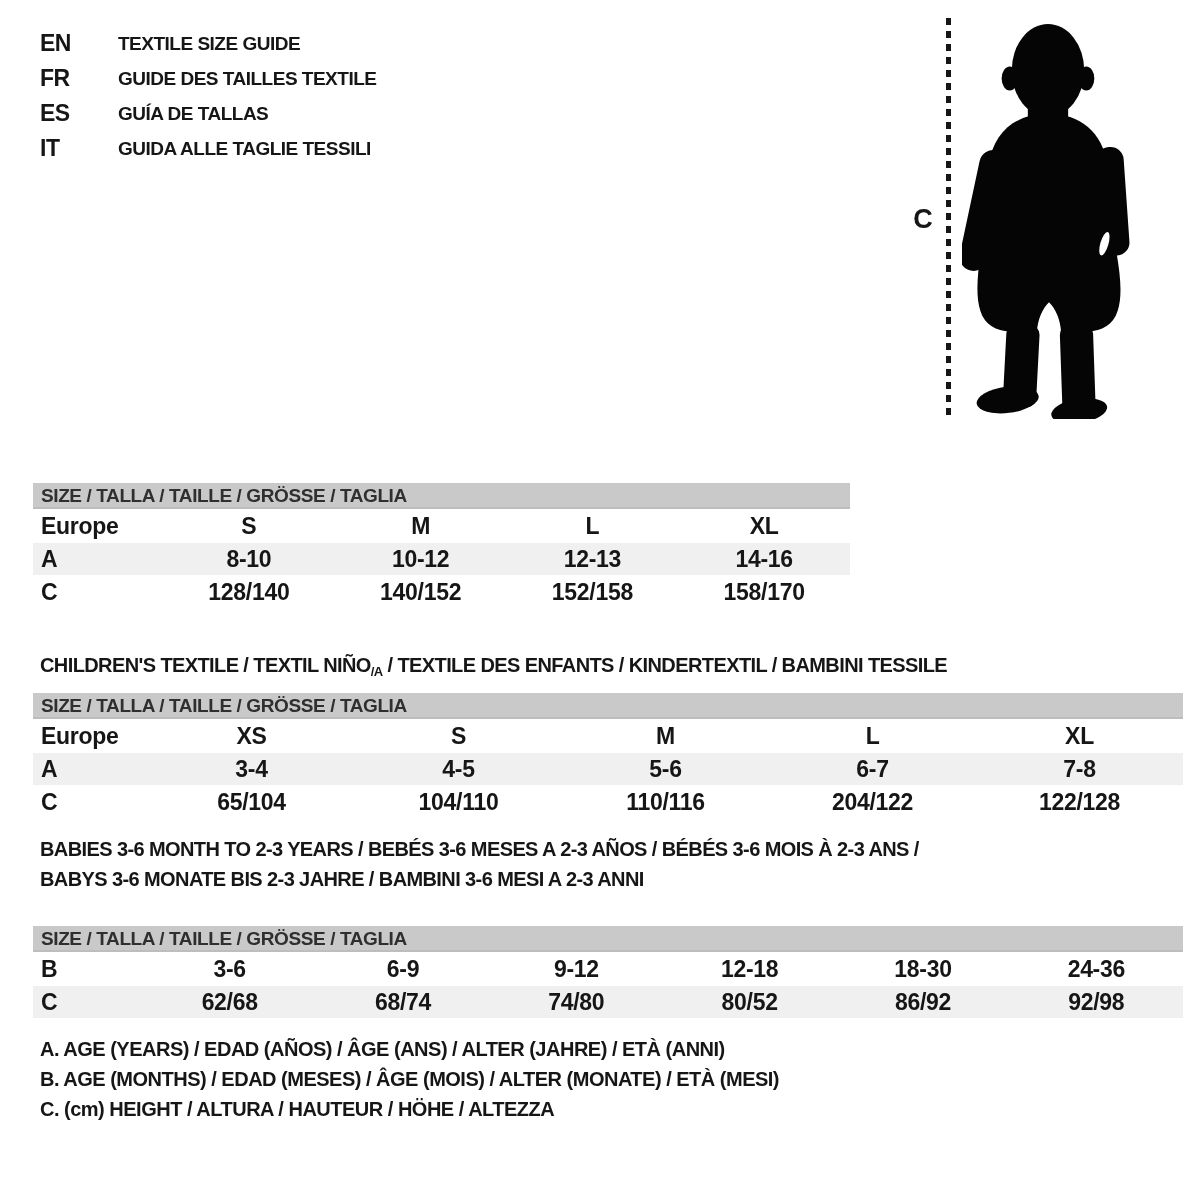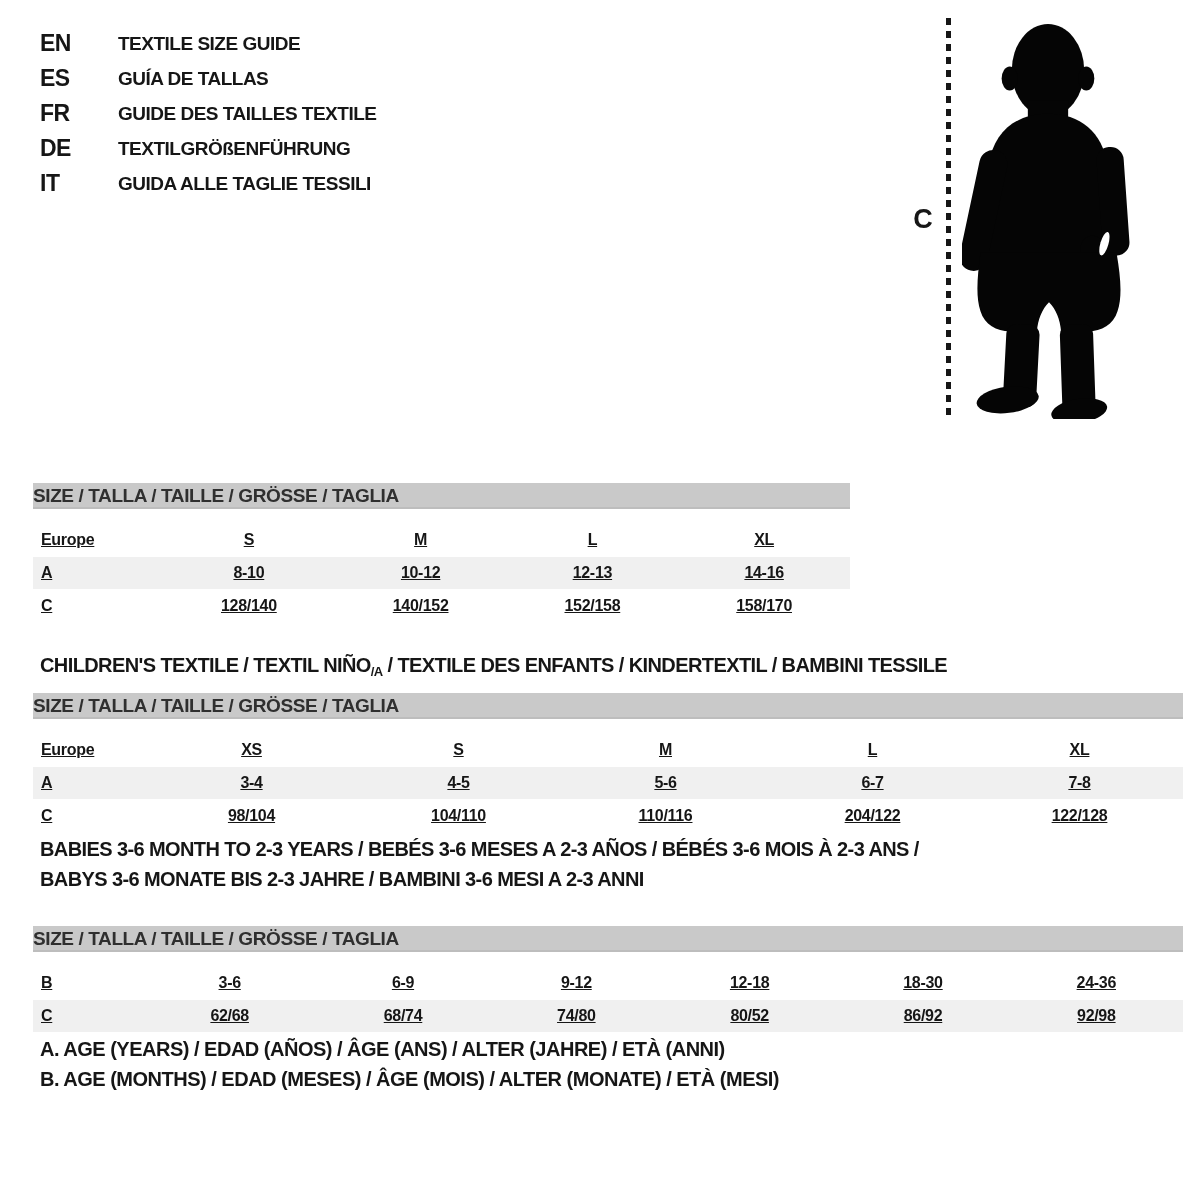--- a/index.html
+++ b/index.html
@@ -42,57 +42,53 @@
 
   .tbl{position:absolute;left:33px;}
   .tbl-junior{top:483px;width:817px;}
   .tbl-children{top:693px;width:1150px;}
   .tbl-babies{top:926px;width:1150px;}
 
   .tbl-head{
     height:26px;line-height:26px;background:var(--header-bar-bg,#c9c9c9);
     color:var(--header-bar-text,#2f2f2f);
     font-size:19px;font-weight:700;letter-spacing:-0.4px;
-    border-bottom:2px solid #bdbdbd;box-sizing:border-box;
-    margin-bottom:15px;
+    padding-left:8px;border-bottom:2px solid #bdbdbd;box-sizing:border-box;
+    margin-bottom:1px;
   }
   .tbl-row{display:flex;height:32px;align-items:center;margin-bottom:1px;}
   .tbl-row.shade{background:var(--row-shade-bg,#f0f0f0);}
   .cell{
-    flex:1;text-align:center;font-size:16px;font-weight:700;letter-spacing:-0.3px;text-decoration:underline;
+    flex:1;text-align:center;font-size:23px;font-weight:700;letter-spacing:-0.3px;
   }
   .cell.label{flex:0 0 130px;text-align:left;padding-left:8px;box-sizing:border-box;}
   .tbl-children .cell.label{flex:0 0 115px;}
   .tbl-babies .cell.label{flex:0 0 110px;}
 
   
   .legend{position:absolute;left:40px;top:1034px;}
   .legend-line{font-size:20px;font-weight:700;letter-spacing:-0.5px;line-height:30px;white-space:nowrap;}
 </style>
 </head>
 <body>
 
 <div class="page">
 
   <div class="lang-list">
     <div class="lang-row">
       <span class="lang-code">EN</span>
       <span class="lang-title">TEXTILE SIZE GUIDE</span>
     </div>
     <div class="lang-row">
+      <span class="lang-code">FR</span>
+      <span class="lang-title">GUIDE DES TAILLES TEXTILE</span>
+    </div>
+    <div class="lang-row">
       <span class="lang-code">ES</span>
       <span class="lang-title">GUÍA DE TALLAS</span>
-    </div>
-    <div class="lang-row">
-      <span class="lang-code">FR</span>
-      <span class="lang-title">GUIDE DES TAILLES TEXTILE</span>
-    </div>
-    <div class="lang-row">
-      <span class="lang-code">DE</span>
-      <span class="lang-title">TEXTILGRÖßENFÜHRUNG</span>
     </div>
     <div class="lang-row">
       <span class="lang-code">IT</span>
       <span class="lang-title">GUIDA ALLE TAGLIE TESSILI</span>
     </div>
   </div>
 
   <div class="measure-line"></div>
   <div class="measure-label">C</div>
   <svg class="silhouette" viewBox="0 0 170 400" aria-hidden="true">
@@ -154,21 +150,21 @@
         <div class="tbl-row shade">
           <div class="cell label">A</div>
           <div class="cell">3-4</div>
           <div class="cell">4-5</div>
           <div class="cell">5-6</div>
           <div class="cell">6-7</div>
           <div class="cell">7-8</div>
         </div>
         <div class="tbl-row">
           <div class="cell label">C</div>
-          <div class="cell">98/104</div>
+          <div class="cell">65/104</div>
           <div class="cell">104/110</div>
           <div class="cell">110/116</div>
           <div class="cell">204/122</div>
           <div class="cell">122/128</div>
         </div>
       </div>
   </div>
 
   <h2 class="section-title t-babies-title">
     <span>BABIES 3-6 MONTH TO 2-3 YEARS / BEBÉS 3-6 MESES A 2-3 AÑOS / BÉBÉS 3-6 MOIS À 2-3 ANS /</span><br>
@@ -194,15 +190,16 @@
           <div class="cell">80/52</div>
           <div class="cell">86/92</div>
           <div class="cell">92/98</div>
         </div>
       </div>
   </div>
 
   <div class="legend">
     <div class="legend-line">A. AGE (YEARS) / EDAD (AÑOS) / ÂGE (ANS) / ALTER (JAHRE) / ETÀ (ANNI)</div>
     <div class="legend-line">B. AGE (MONTHS) / EDAD (MESES) / ÂGE (MOIS) / ALTER (MONATE) / ETÀ (MESI)</div>
+    <div class="legend-line">C. (cm) HEIGHT / ALTURA / HAUTEUR / HÖHE / ALTEZZA</div>
   </div>
 
 </div>
 
 </body></html>

